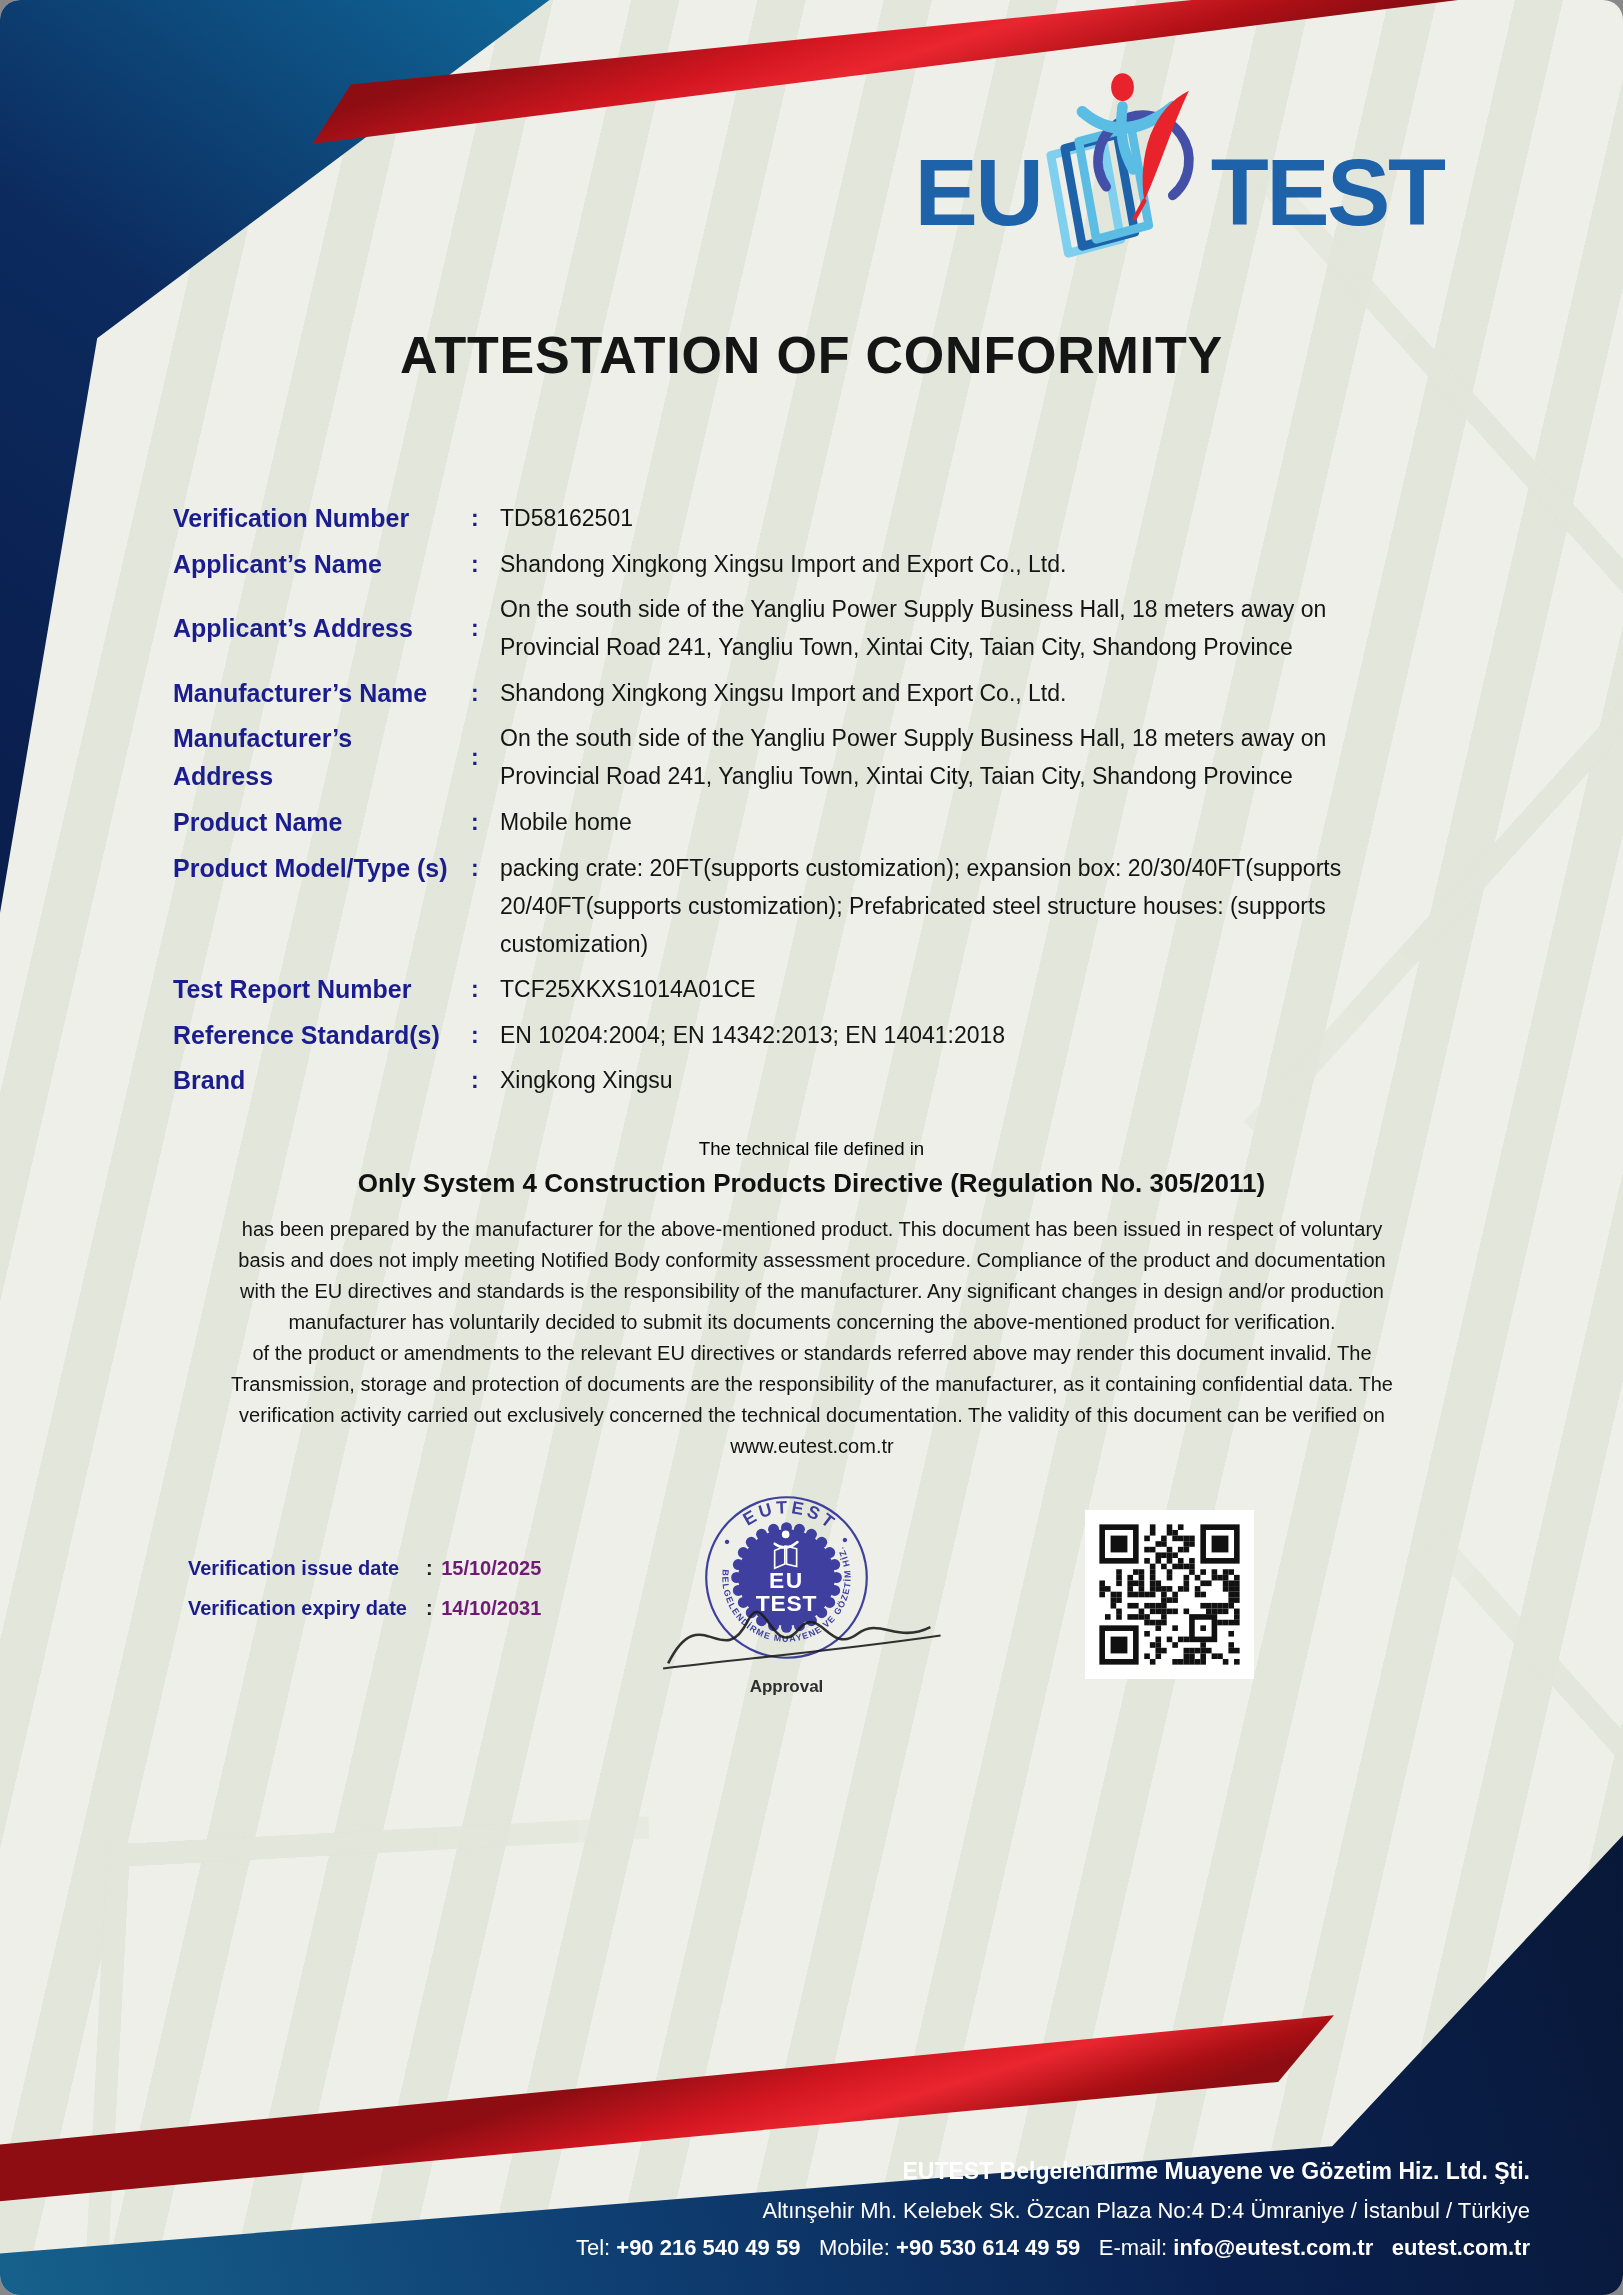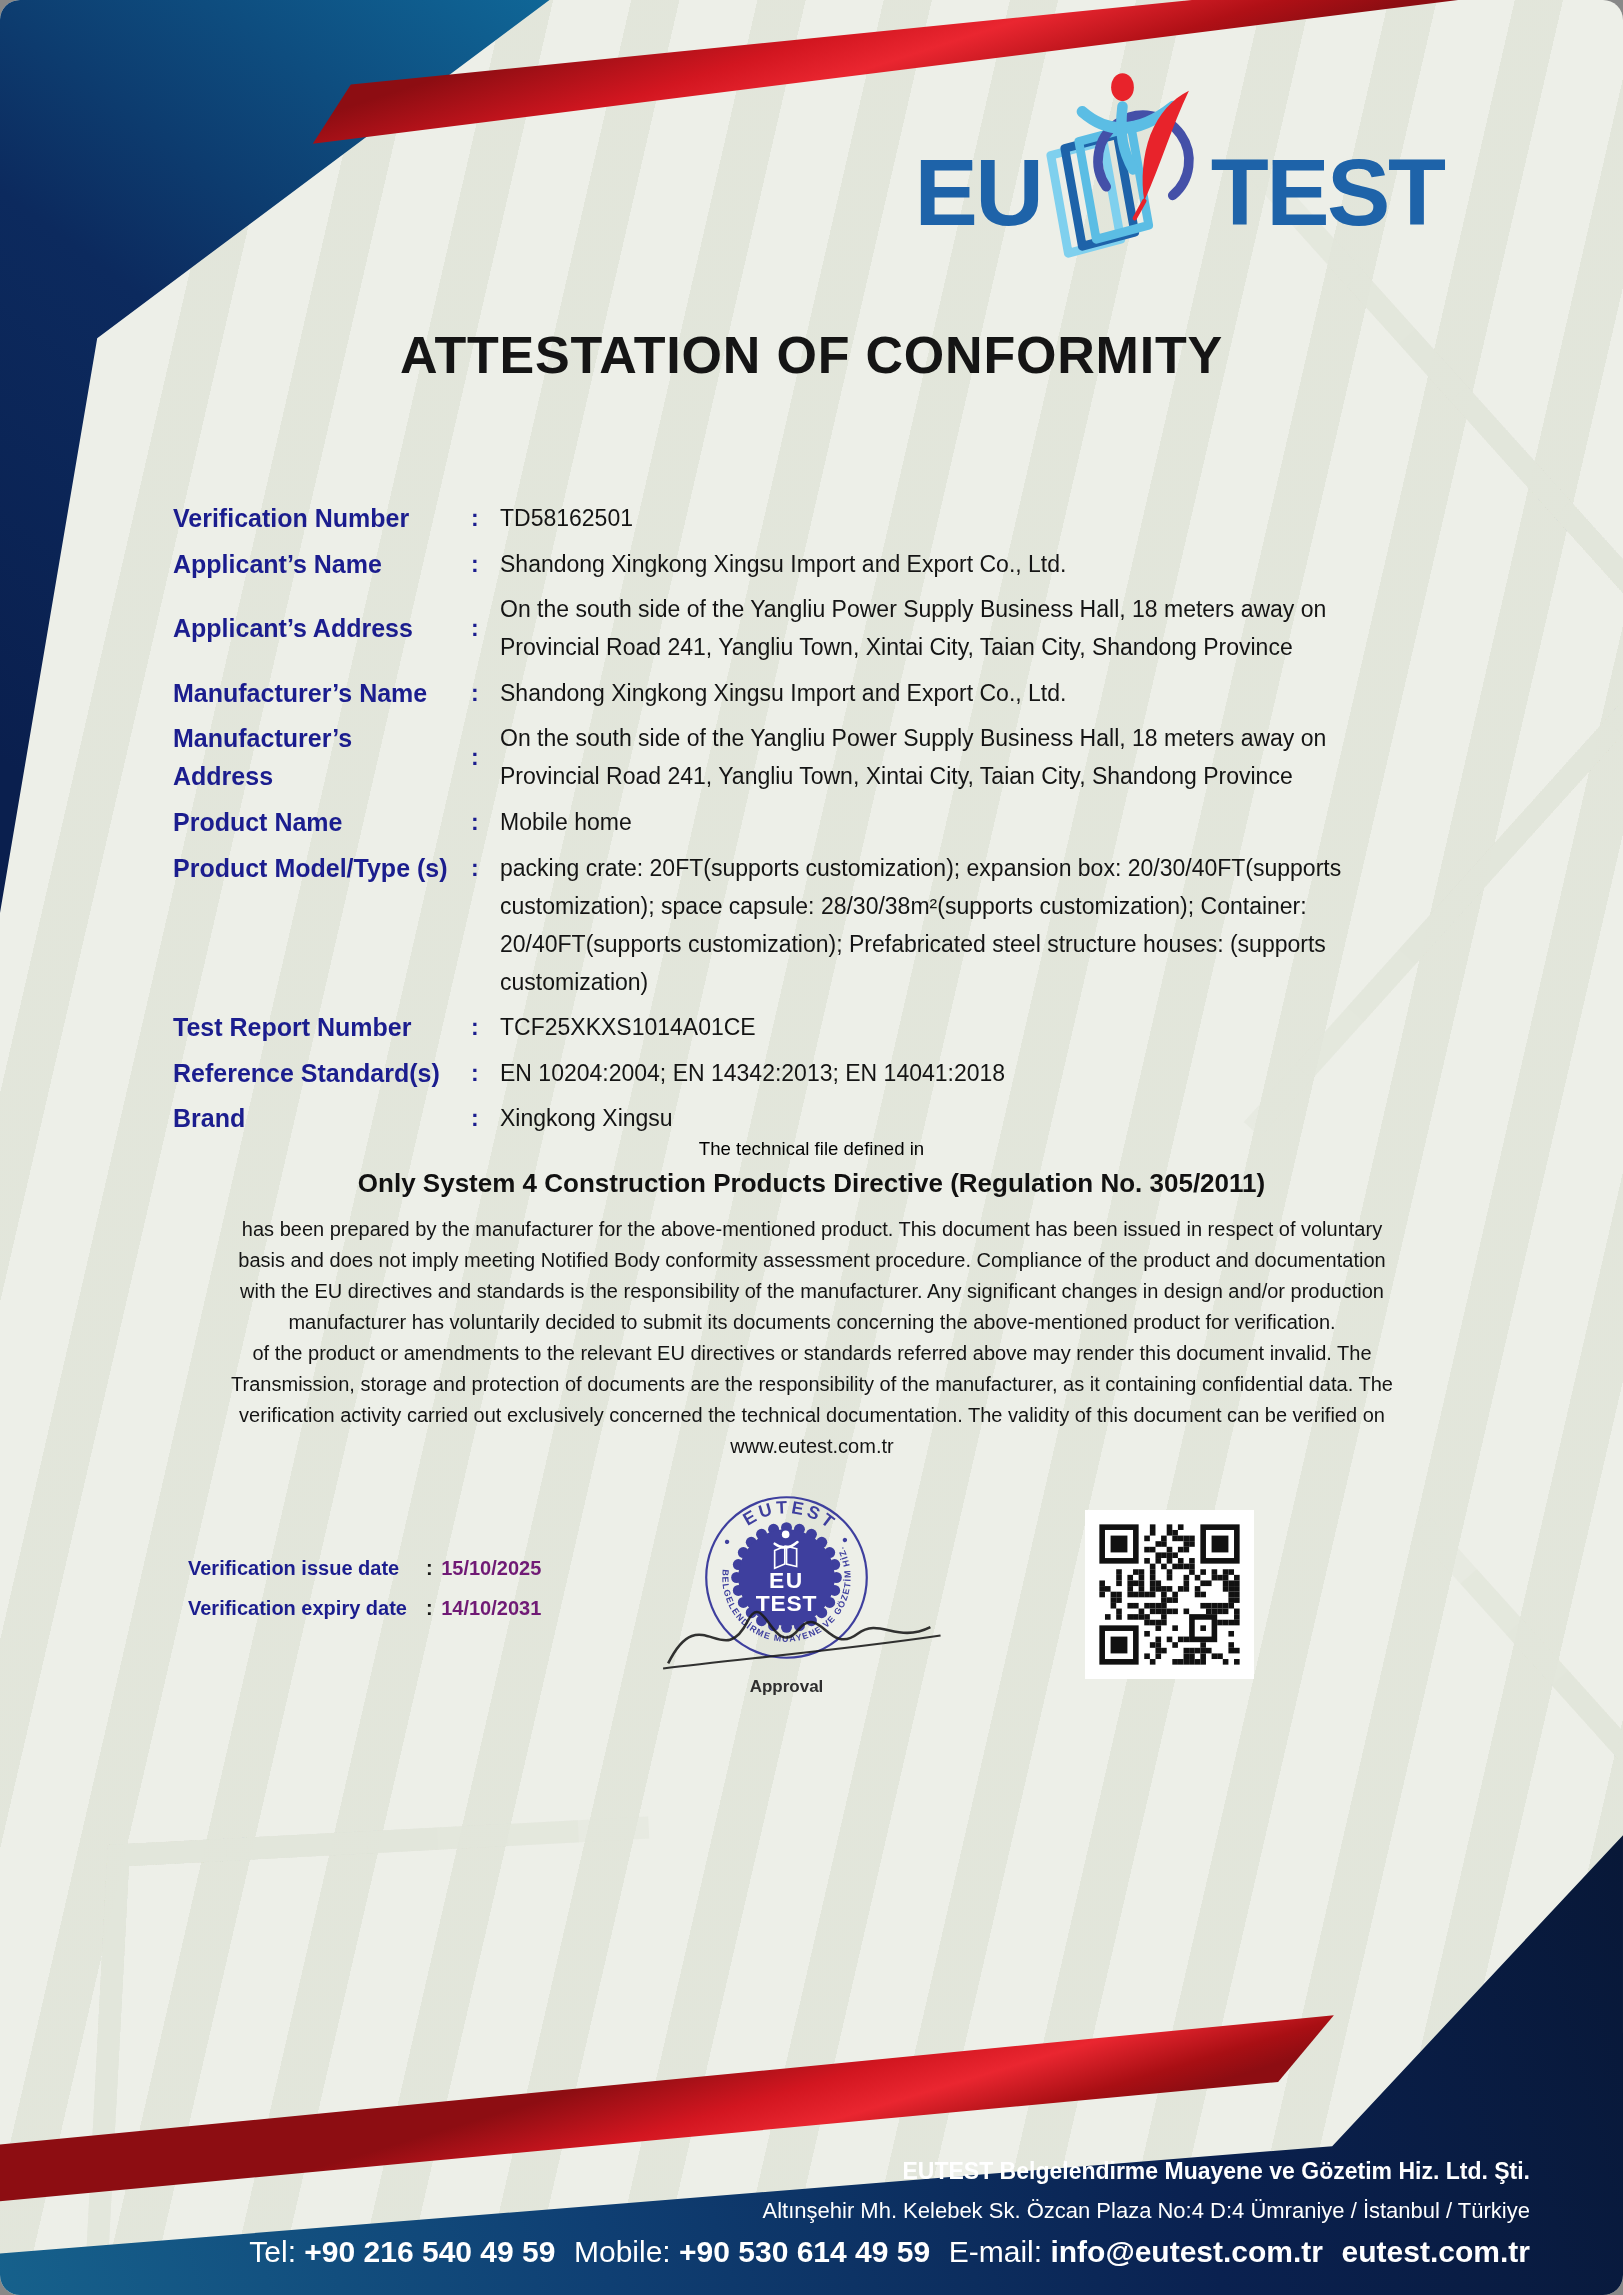--- a/index.html
+++ b/index.html
@@ -35,21 +35,21 @@
   .dv{color:#701a75;}
   
   .seal{position:absolute;left:702px;top:1493px;width:169px;height:169px;}
   .sig{position:absolute;left:658px;top:1583px;width:291px;height:105px;}
   .approval{position:absolute;left:734px;top:1677px;width:105px;text-align:center;font-size:17px;font-weight:bold;color:#2e2e2e;}
   .qr{position:absolute;left:1085px;top:1510px;width:169px;height:169px;background:#fff;}
   
   .footer{position:absolute;right:93px;top:2158px;text-align:right;color:#fff;}
   .f1{font-size:23px;font-weight:bold;margin-bottom:12.7px;}
   .f2{font-size:22px;font-weight:400;margin-bottom:11px;}
-  .f3{font-size:30px;font-weight:400;}
+  .f3{font-size:22px;font-weight:400;}
   .f3 .b{font-weight:bold;}
   .f3 .gap{margin-left:18.6px;}
 </style>
 </head>
 <body>
 
 <div class="page">
 
   <div class="stripes"></div>
 
@@ -191,21 +191,20 @@
           <div>Mobile home</div>
         </div>
       </div>
       <div class="frow top">
         <div class="fl">
           <div>Product Model/Type (s)</div>
         </div>
         <div class="fc">:</div>
         <div class="fv">
           <div>packing crate: 20FT(supports customization); expansion box: 20/30/40FT(supports</div>
-          <div>customization); space capsule: 28/30/38m²(supports customization); Container:</div>
           <div>20/40FT(supports customization); Prefabricated steel structure houses: (supports</div>
           <div>customization)</div>
         </div>
       </div>
       <div class="frow">
         <div class="fl">
           <div>Test Report Number</div>
         </div>
         <div class="fc">:</div>
         <div class="fv">

